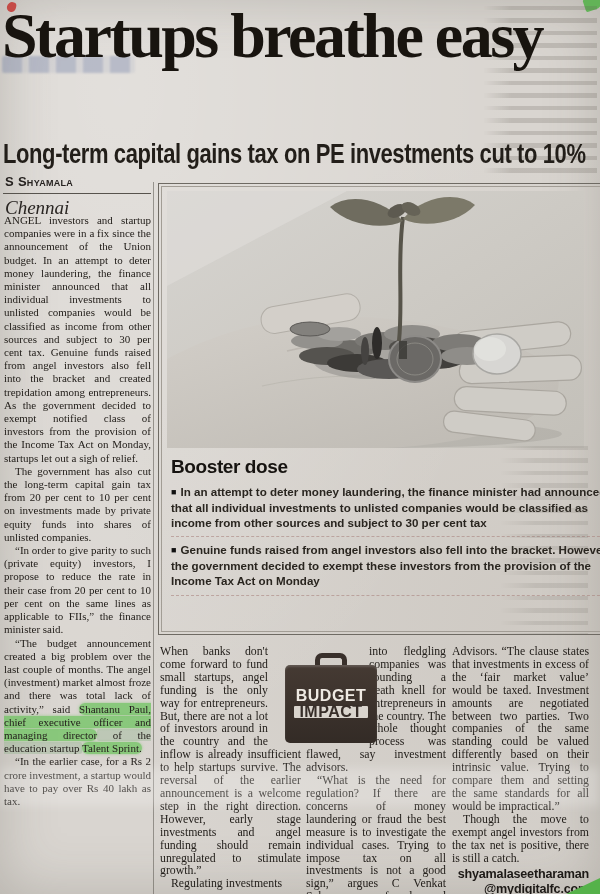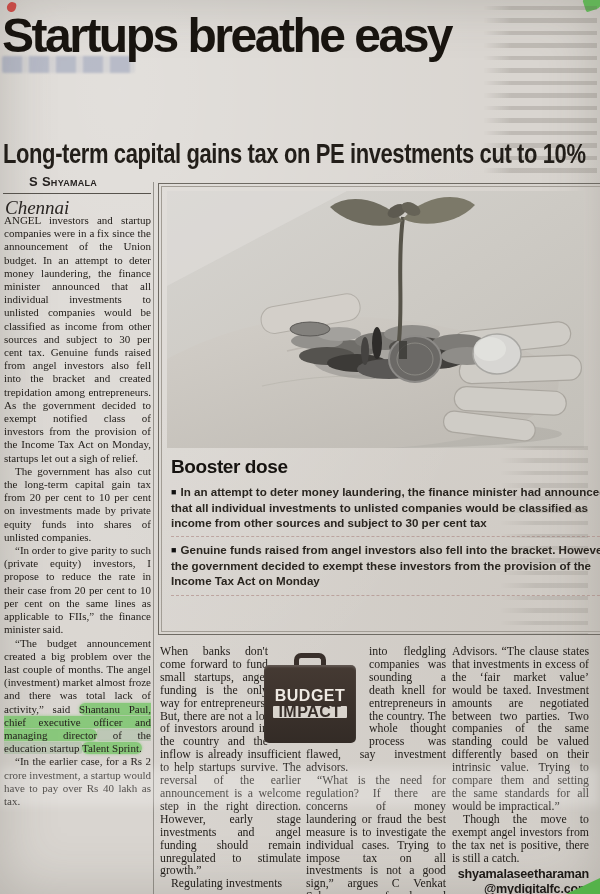--- a/index.html
+++ b/index.html
@@ -9,29 +9,29 @@
     background:
       radial-gradient(ellipse at 20% 10%, rgba(255,255,255,.25), transparent 60%),
       radial-gradient(ellipse at 85% 70%, rgba(160,152,140,.18), transparent 55%),
       #d9d5d0;
     box-shadow: inset 0 0 55px rgba(95,88,80,.28);
     font-family:"Liberation Serif", serif; color:#1d1a17;
   }
 
   
   .headline { position:absolute; top:4px; left:2px; width:598px;
-    font-family:Liberation Sans, sans-serif; font-weight:700;
-    font-size:48px; line-height:63px; letter-spacing:-2.5px; color:#18140f; }
+    font-family:Liberation Serif, serif; font-weight:700;
+    font-size:64px; line-height:63px; letter-spacing:-2.5px; color:#18140f; }
   .subheadline { position:absolute; top:138px; left:3px; width:765px;
     font-family:"Liberation Sans", sans-serif; font-weight:700;
     font-size:28px; letter-spacing:-.5px; color:#221e19;
     transform:scaleX(.785); transform-origin:left top; white-space:nowrap; }
   .byline { position:absolute; top:174px; left:5px;
     font-family:"Liberation Sans", sans-serif; font-weight:700;
-    font-variant:small-caps; font-size:13px; letter-spacing:.3px; color:#262220;margin-left:24px; }
+    font-variant:small-caps; font-size:13px; letter-spacing:.3px; color:#262220; }
   .byline-rule { position:absolute; top:193px; left:3px; width:148px; height:1px; background:#57534d; }
   .dateline { position:absolute; top:197px; left:5px; font-style:italic; font-size:19px; color:#2a2623; }
 
   
   .left-col { position:absolute; top:214px; left:4px; width:147px;
     font-size:11px; line-height:13.2px; text-align:justify; color:#24201c; }
   .left-col p { text-indent:11px; }
   .left-col p.first { text-indent:0; }
   .hl { background:rgba(110,195,95,.75); box-shadow:0 0 3px rgba(110,195,95,.6); border-radius:8px; }
   .hl-light { background:rgba(150,180,145,.42); border-radius:2px; }
@@ -62,21 +62,21 @@
   .bcol-b { left:148px; width:140px; }
   .bcol-c { left:294px; width:137px; }
   .spacer-r { float:right; width:33px; height:100px; }
   .spacer-l { float:left;  width:63px; height:101px; }
 
   .signature { margin-top:3px; text-align:right;
     font-family:"Liberation Sans", sans-serif; font-weight:700;
     font-size:12.6px; line-height:15px; letter-spacing:-.2px; color:#1d1916; }
 
   
-  .briefcase { position:absolute; left:106px; top:8px; width:104px; height:92px; }
+  .briefcase { position:absolute; left:127px; top:8px; width:104px; height:92px; }
   .briefcase .handle { position:absolute; top:0; left:30px; width:32px; height:16px;
     border:5px solid #39302b; border-bottom:none; border-radius:7px 7px 0 0; }
   .briefcase .case { position:absolute; top:12px; left:0; width:92px; height:78px;
     background:linear-gradient(180deg,#453a33,#332b26); border-radius:5px;
     display:flex; flex-direction:column; align-items:center; justify-content:center; gap:3px;
     box-shadow:inset 0 2px 2px rgba(255,255,255,.15); }
   .briefcase .l1 { font-family:"Liberation Sans", sans-serif; font-weight:700;
     font-size:16px; letter-spacing:.5px; color:#efeae3; }
   .briefcase .l2 { font-family:"Liberation Sans", sans-serif; font-weight:700;
     font-size:16px; letter-spacing:.5px; color:#362d28; background:#d9d4cd; padding:0 5px; border-radius:1px; }

